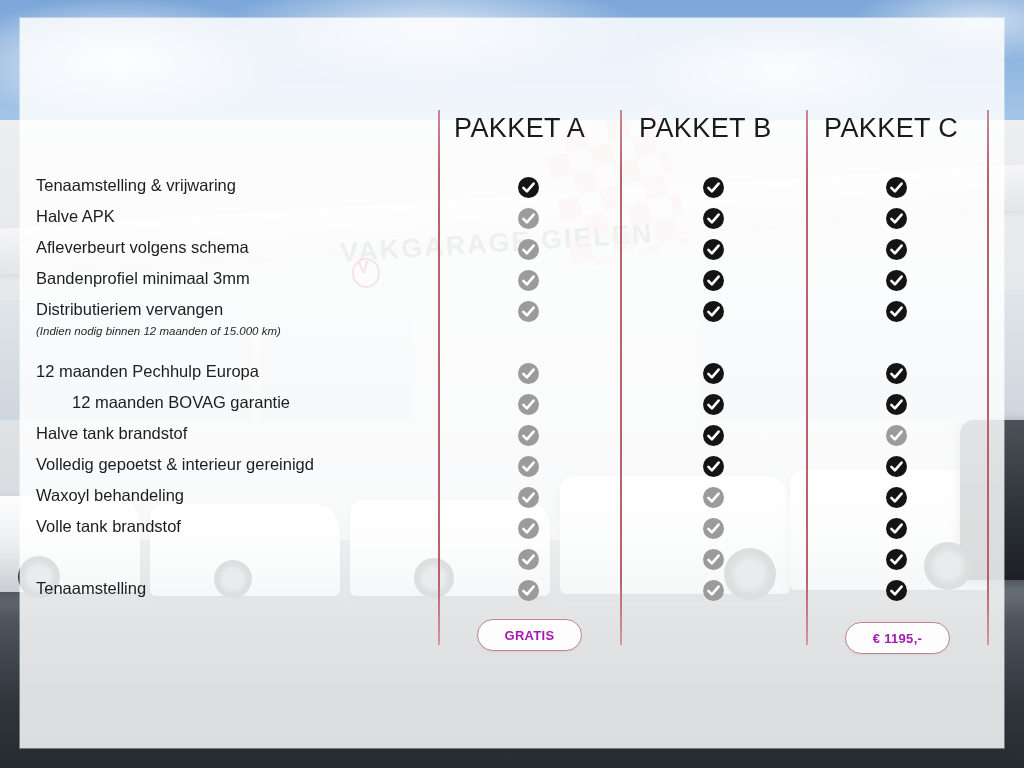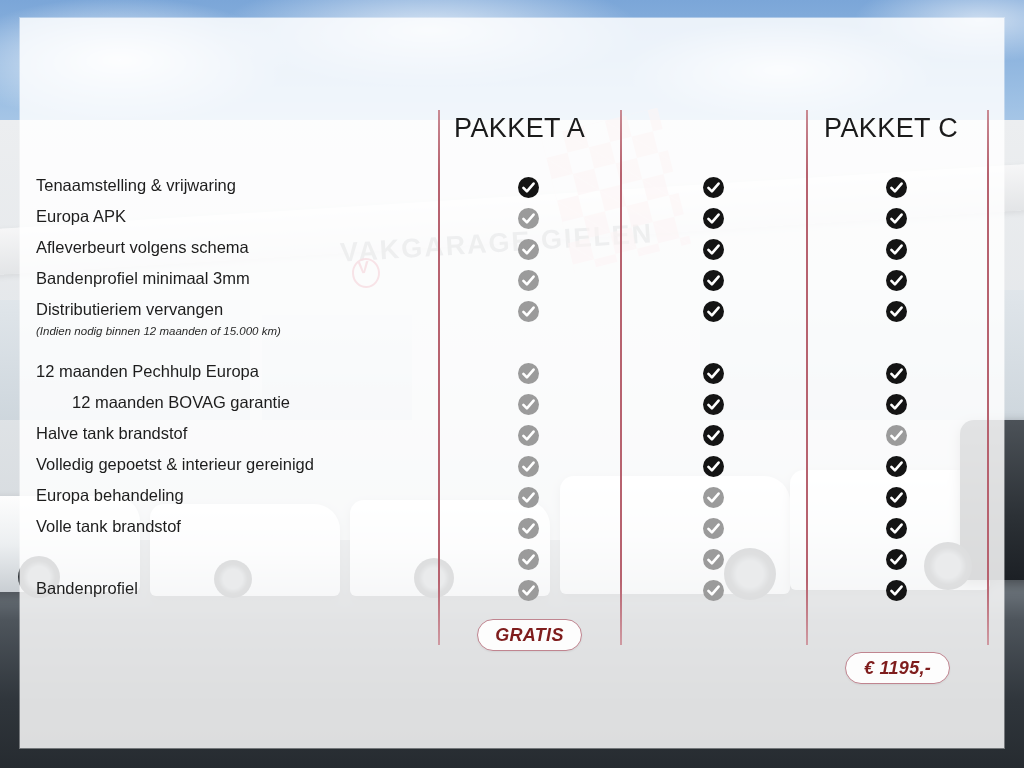--- a/index.html
+++ b/index.html
@@ -70,22 +70,22 @@
     color:#2a2a2a;white-space:nowrap;}
 
   .chk{position:absolute;width:21px;height:21px;border-radius:50%;}
   .chk.on{background:#141414;}
   .chk.off{background:#9b9b9b;}
   .chk svg{display:block;width:21px;height:21px;}
 
   .price{position:absolute;height:30px;border-radius:16px;
     background:#fdfdfd;border:1.3px solid #c08590;
     display:flex;align-items:center;justify-content:center;
-    font-size:18px;font-weight:700;color:#7f1d1d;letter-spacing:.3px;
-    box-shadow:0 1px 2px rgba(0,0,0,.06);font-style:italic;}
+    font-size:13px;font-weight:700;color:#a21caf;letter-spacing:.3px;
+    box-shadow:0 1px 2px rgba(0,0,0,.06);}
 </style>
 </head>
 <body>
 
 <div id="stage">
 
   <div class="bg">
     <div class="bg-sky"></div>
     <div class="bg-clouds"></div>
     <div class="bg-building"></div>
@@ -111,38 +111,39 @@
   </div>
 
   <div class="card"></div>
 
   <div class="content" id="content">
       <div class="divider" style="left: 438px;"></div>
       <div class="divider" style="left: 620px;"></div>
       <div class="divider" style="left: 806px;"></div>
       <div class="divider" style="left: 987px;"></div>
       <div class="col-head" style="left: 454px;">PAKKET A</div>
+      <div class="col-head" style="left: 639px;">PAKKET B</div>
       <div class="col-head" style="left: 824px;">PAKKET C</div>
       <div class="feat" style="top: 176px;">Tenaamstelling &amp; vrijwaring</div>
       <div class="chk on" style="left: 517.5px; top: 177px;">
         <svg viewBox="0 0 21 21">
           <path d="M5.4 10.9 L8.9 14.4 L15.6 6.6" fill="none" stroke="#ffffff" stroke-width="2.6" stroke-linecap="round" stroke-linejoin="round"></path>
         </svg>
       </div>
       <div class="chk on" style="left: 702.5px; top: 177px;">
         <svg viewBox="0 0 21 21">
           <path d="M5.4 10.9 L8.9 14.4 L15.6 6.6" fill="none" stroke="#ffffff" stroke-width="2.6" stroke-linecap="round" stroke-linejoin="round"></path>
         </svg>
       </div>
       <div class="chk on" style="left: 885.5px; top: 177px;">
         <svg viewBox="0 0 21 21">
           <path d="M5.4 10.9 L8.9 14.4 L15.6 6.6" fill="none" stroke="#ffffff" stroke-width="2.6" stroke-linecap="round" stroke-linejoin="round"></path>
         </svg>
       </div>
-      <div class="feat" style="top: 207px;">Europa APK</div>
+      <div class="feat" style="top: 207px;">Halve APK</div>
       <div class="chk off" style="left: 517.5px; top: 208px;">
         <svg viewBox="0 0 21 21">
           <path d="M5.4 10.9 L8.9 14.4 L15.6 6.6" fill="none" stroke="#ffffff" stroke-width="2.6" stroke-linecap="round" stroke-linejoin="round"></path>
         </svg>
       </div>
       <div class="chk on" style="left: 702.5px; top: 208px;">
         <svg viewBox="0 0 21 21">
           <path d="M5.4 10.9 L8.9 14.4 L15.6 6.6" fill="none" stroke="#ffffff" stroke-width="2.6" stroke-linecap="round" stroke-linejoin="round"></path>
         </svg>
       </div>
@@ -257,21 +258,21 @@
       <div class="chk on" style="left: 702.5px; top: 456px;">
         <svg viewBox="0 0 21 21">
           <path d="M5.4 10.9 L8.9 14.4 L15.6 6.6" fill="none" stroke="#ffffff" stroke-width="2.6" stroke-linecap="round" stroke-linejoin="round"></path>
         </svg>
       </div>
       <div class="chk on" style="left: 885.5px; top: 456px;">
         <svg viewBox="0 0 21 21">
           <path d="M5.4 10.9 L8.9 14.4 L15.6 6.6" fill="none" stroke="#ffffff" stroke-width="2.6" stroke-linecap="round" stroke-linejoin="round"></path>
         </svg>
       </div>
-      <div class="feat" style="top: 486px;">Europa behandeling</div>
+      <div class="feat" style="top: 486px;">Waxoyl behandeling</div>
       <div class="chk off" style="left: 517.5px; top: 487px;">
         <svg viewBox="0 0 21 21">
           <path d="M5.4 10.9 L8.9 14.4 L15.6 6.6" fill="none" stroke="#ffffff" stroke-width="2.6" stroke-linecap="round" stroke-linejoin="round"></path>
         </svg>
       </div>
       <div class="chk off" style="left: 702.5px; top: 487px;">
         <svg viewBox="0 0 21 21">
           <path d="M5.4 10.9 L8.9 14.4 L15.6 6.6" fill="none" stroke="#ffffff" stroke-width="2.6" stroke-linecap="round" stroke-linejoin="round"></path>
         </svg>
       </div>
@@ -304,32 +305,32 @@
       <div class="chk off" style="left: 702.5px; top: 549px;">
         <svg viewBox="0 0 21 21">
           <path d="M5.4 10.9 L8.9 14.4 L15.6 6.6" fill="none" stroke="#ffffff" stroke-width="2.6" stroke-linecap="round" stroke-linejoin="round"></path>
         </svg>
       </div>
       <div class="chk on" style="left: 885.5px; top: 549px;">
         <svg viewBox="0 0 21 21">
           <path d="M5.4 10.9 L8.9 14.4 L15.6 6.6" fill="none" stroke="#ffffff" stroke-width="2.6" stroke-linecap="round" stroke-linejoin="round"></path>
         </svg>
       </div>
-      <div class="feat" style="top: 579px;">Bandenprofiel</div>
+      <div class="feat" style="top: 579px;">Tenaamstelling</div>
       <div class="chk off" style="left: 517.5px; top: 580px;">
         <svg viewBox="0 0 21 21">
           <path d="M5.4 10.9 L8.9 14.4 L15.6 6.6" fill="none" stroke="#ffffff" stroke-width="2.6" stroke-linecap="round" stroke-linejoin="round"></path>
         </svg>
       </div>
       <div class="chk off" style="left: 702.5px; top: 580px;">
         <svg viewBox="0 0 21 21">
           <path d="M5.4 10.9 L8.9 14.4 L15.6 6.6" fill="none" stroke="#ffffff" stroke-width="2.6" stroke-linecap="round" stroke-linejoin="round"></path>
         </svg>
       </div>
       <div class="chk on" style="left: 885.5px; top: 580px;">
         <svg viewBox="0 0 21 21">
           <path d="M5.4 10.9 L8.9 14.4 L15.6 6.6" fill="none" stroke="#ffffff" stroke-width="2.6" stroke-linecap="round" stroke-linejoin="round"></path>
         </svg>
       </div>
       <div class="price" style="left: 477px; width: 103px; top: 619px;">GRATIS</div>
-      <div class="price" style="left: 845px; width: 103px; top: 652px;">€ 1195,-</div>
+      <div class="price" style="left: 845px; width: 103px; top: 622px;">€ 1195,-</div>
     </div>
 </div>
 
 </body></html>

